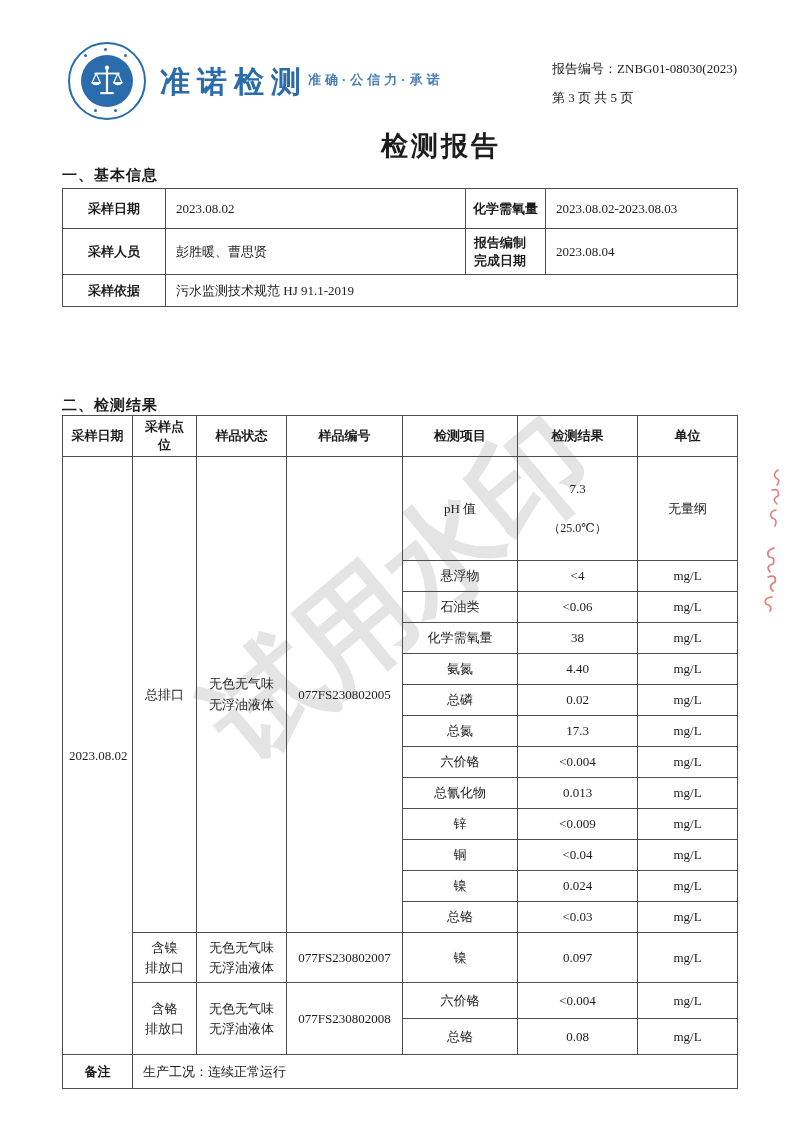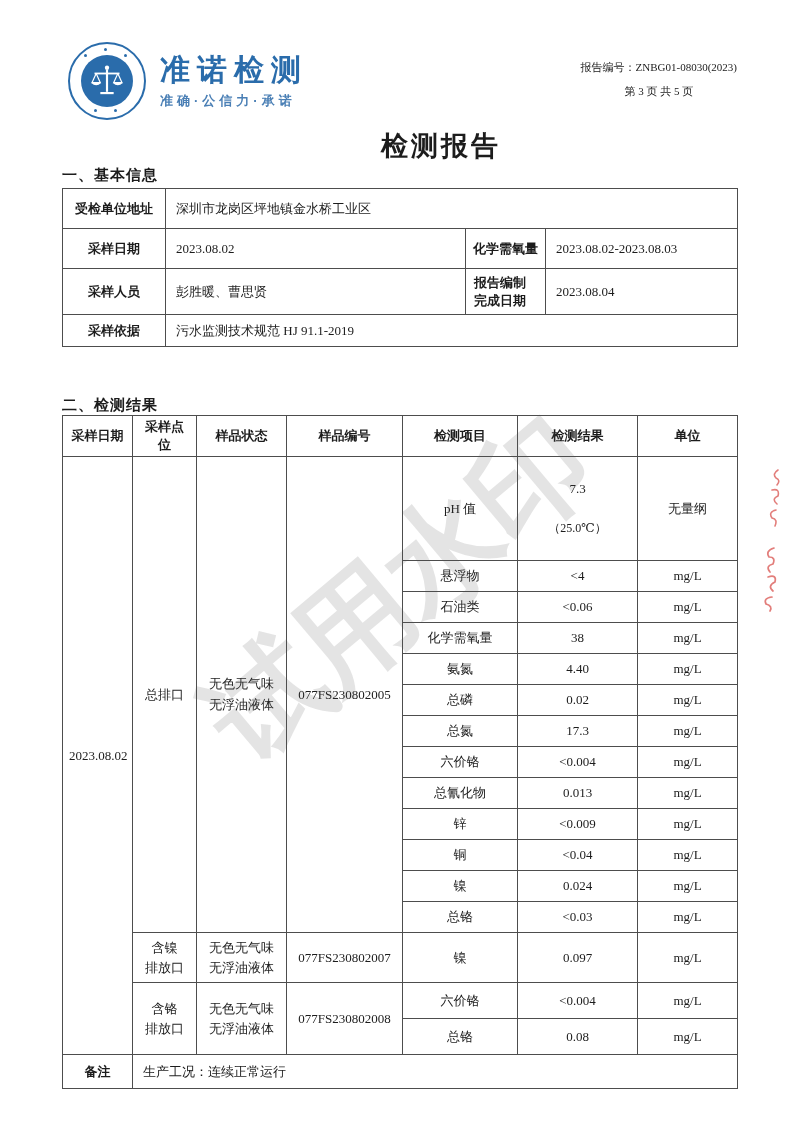--- a/index.html
+++ b/index.html
@@ -7,26 +7,26 @@
     position:relative;width:794px;height:1122px;margin:0 auto;background:#ffffff;
     font-family:"Liberation Serif","DejaVu Serif",serif;color:#1c1c1c;overflow:hidden;
   }
   
   .logo-block{position:absolute;left:68px;top:42px;display:flex;align-items:center;gap:14px;}
   .logo-seal{position:relative;width:74px;height:74px;border:2px solid #2a6cab;border-radius:50%;
     display:flex;align-items:center;justify-content:center;}
   .logo-inner{width:52px;height:52px;background:#2a6cab;border-radius:50%;
     display:flex;align-items:center;justify-content:center;}
   .ring-dot{position:absolute;width:3px;height:3px;background:#2a6cab;border-radius:50%;}
-  .brand-text{display:flex;flex-direction:column;}
+  .brand-text{display:flex;flex-direction:row;}
   .brand-name{font-size:30px;font-weight:bold;color:#2a6cab;letter-spacing:7px;line-height:1.1;
     font-family:"Liberation Sans","DejaVu Sans",sans-serif;}
   .brand-tagline{font-size:13px;color:#4a7fb5;letter-spacing:4px;margin-top:6px;font-weight:bold;
     font-family:"Liberation Sans","DejaVu Sans",sans-serif;}
-  .header-right{position:absolute;right:57px;top:55px;text-align:center;font-size:11px;line-height:2.2;}
+  .header-right{position:absolute;right:57px;top:55px;text-align:left;font-size:13px;line-height:2.2;}
   
   .doc-title{position:absolute;left:0;top:128px;width:100%;text-align:center;
     font-size:27px;font-weight:bold;letter-spacing:3px;margin-left:44px;}
   .sec-heading{position:absolute;left:62px;font-size:15px;font-weight:bold;letter-spacing:1px;}
   .sec1-heading{top:166px;}
   .sec2-heading{top:396px;}
   
   table{border-collapse:collapse;table-layout:fixed;}
   td,th{border:1px solid #4d4d4d;font-size:13px;padding:2px 6px;overflow:hidden;}
   .basic-table{position:absolute;left:62px;top:188px;width:675px;}
@@ -94,24 +94,20 @@
 
   <table class="basic-table">
     <colgroup>
         <col style="width:103px">
         <col style="width:300px">
         <col style="width:80px">
         <col style="width:192px">
       </colgroup>
     <tbody>
     <tr style="height:40px">
-      <td class="lbl">受检单位地址</td>
-      <td class="val" colspan="3">深圳市龙岗区坪地镇金水桥工业区</td>
-    </tr>
-    <tr style="height:40px">
       <td class="lbl">采样日期</td>
       <td class="val">2023.08.02</td>
       <td class="lbl">化学需氧量</td>
       <td class="val">2023.08.02-2023.08.03</td>
     </tr>
     <tr style="height:46px">
       <td class="lbl">采样人员</td>
       <td class="val">彭胜暖、曹思贤</td>
       <td class="lbl" style="text-align:left;padding-left:8px;">报告编制
 完成日期</td>

